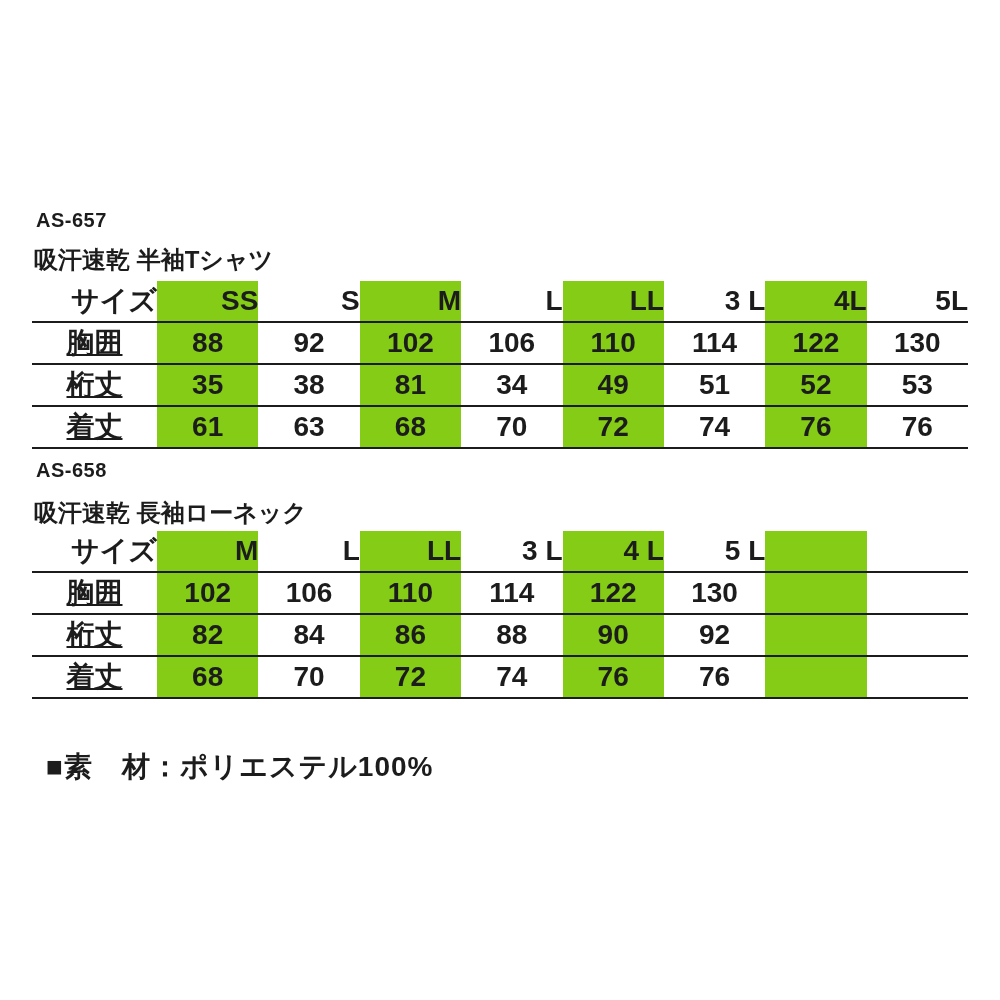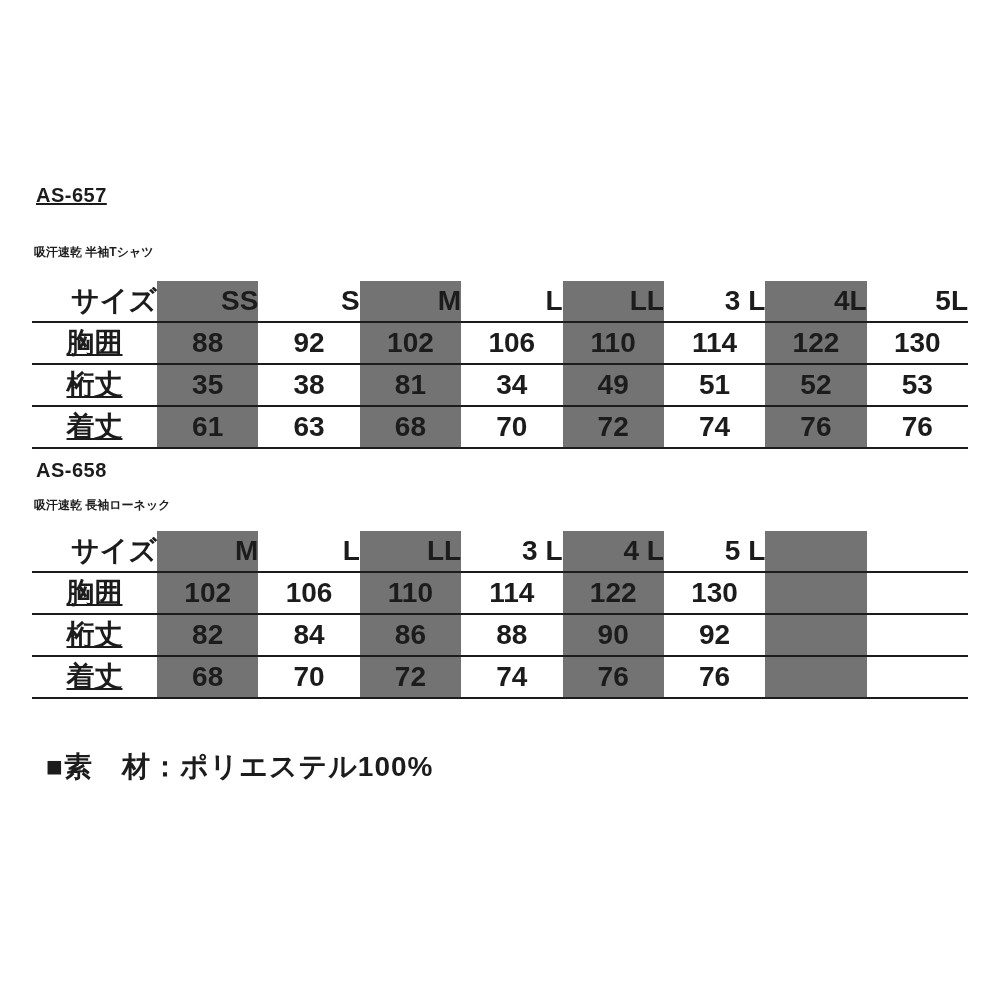--- a/index.html
+++ b/index.html
@@ -10,23 +10,23 @@
     color:#1c1c1c;
   }
   .canvas { position:relative; width:1000px; height:1000px; background:#ffffff; overflow:hidden; }
 
   .product-code {
     position:absolute; left:36px;
     font-size:20px; font-weight:bold; letter-spacing:0.5px;
   }
   .product-name {
     position:absolute; left:34px;
-    font-size:12px; font-weight:bold;
+    font-size:24px; font-weight:bold;
   }
-  #code1 { top:184px;text-decoration:underline; }
+  #code1 { top:209px; }
   #name1 { top:244px; }
   #code2 { top:459px; }
   #name2 { top:497px; }
 
   .tbl-wrap { position:absolute; left:32px; width:936px; }
   #table1 { top:281px; }
   #table2 { top:531px; }
 
   table.size {
     width:936px; border-collapse:collapse; table-layout:fixed;
@@ -34,21 +34,21 @@
   table.size col.labcol { width:125px; }
   table.size th, table.size td {
     text-align:center; vertical-align:middle;
     font-weight:bold; padding:0;
     border:none;
   }
   tr.hd th { height:41px; font-size:28px; border-bottom:2px solid #1c1c1c;text-align:right; }
   tr.dt td { height:42px; font-size:28px; border-bottom:2px solid #1c1c1c; }
   th.lab { font-size:25px; }
   td.lab { font-size:24px;text-decoration:underline; }
-  .sh { background:#737373;margin-top:19px; }
+  .sh { background:#84cc16;margin-top:19px; }
 
   .material-note {
     position:absolute; left:46px; top:748px;
     font-size:28px; font-weight:bold; letter-spacing:1px;
   }
 </style>
 </head>
 <body>
 
 <div class="canvas">

